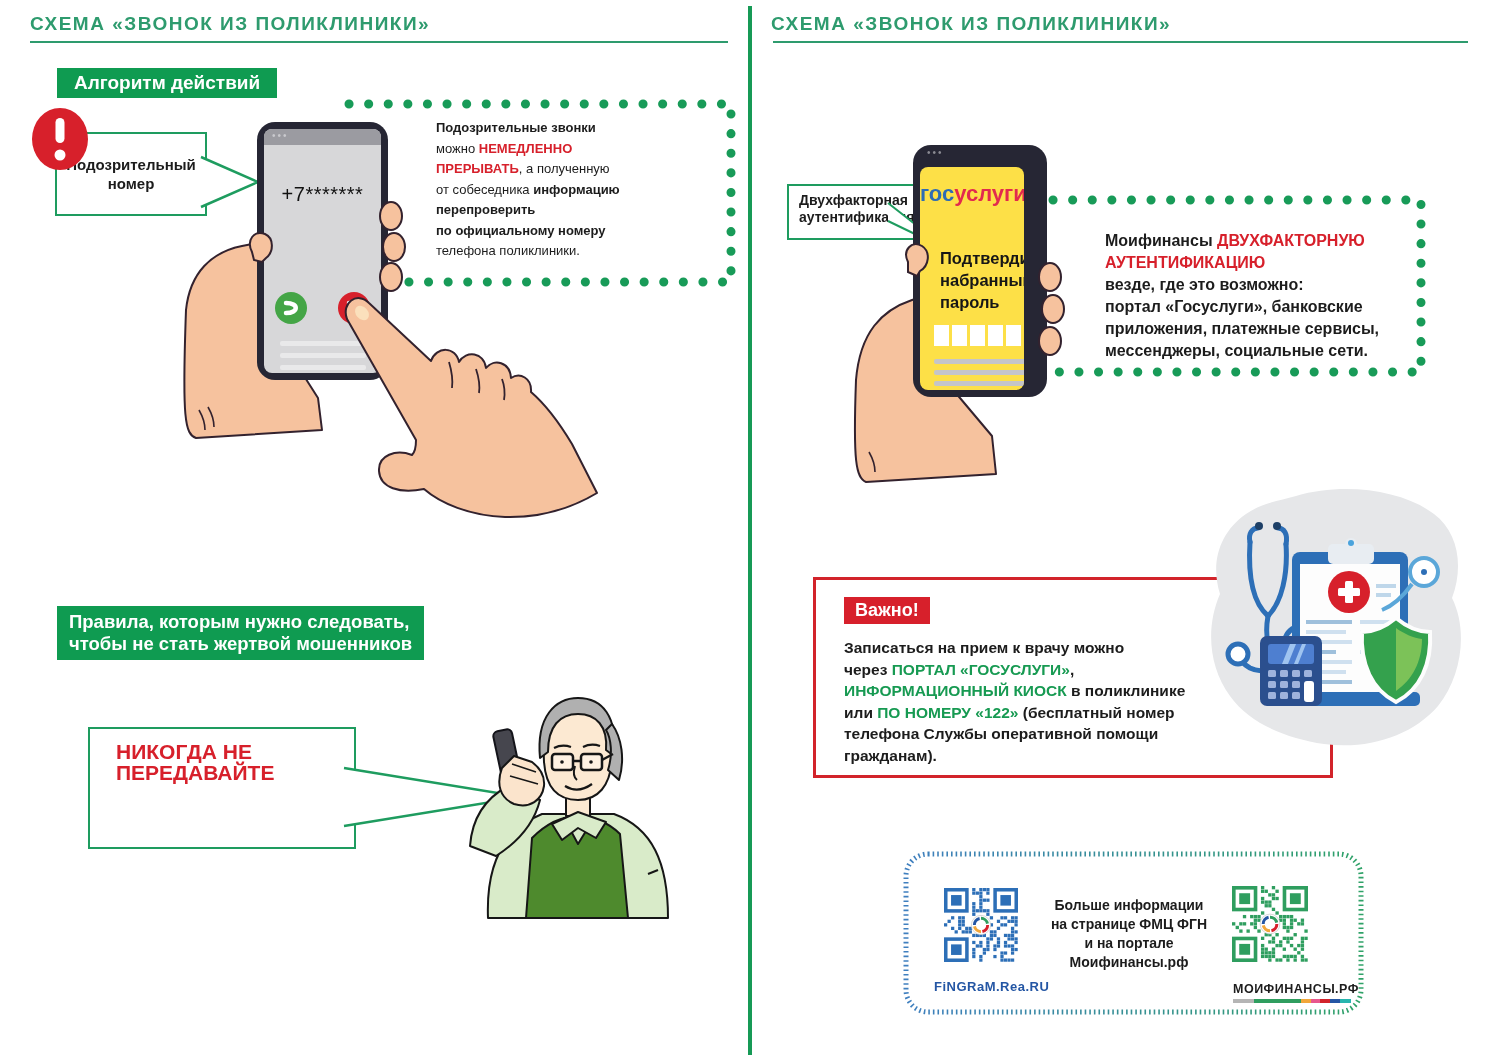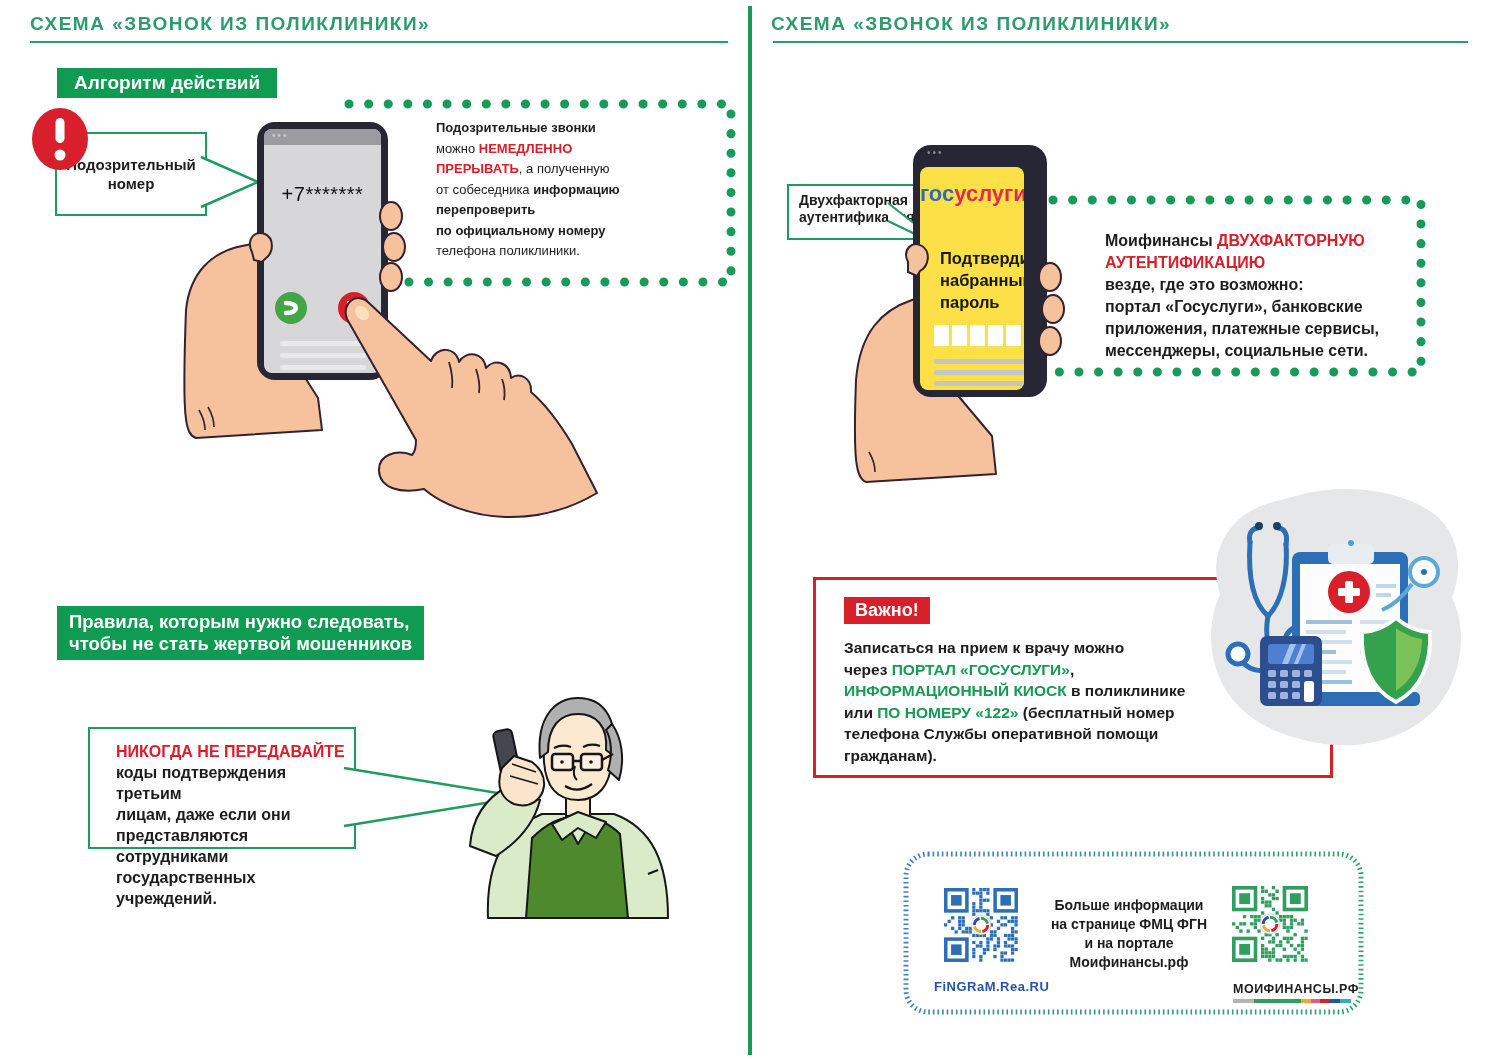--- a/index.html
+++ b/index.html
@@ -46,25 +46,22 @@
 <div class="abs" style="left:748px;top:6px;width:3.5px;height:1049px;background:#169A56;"></div>
 
 <div class="abs green-label" style="left:57px;top:68px;font-size:19px;">Алгоритм действий</div>
 
 <div class="abs bubble" style="left:55px;top:132px;width:148px;height:80px;display:flex;align-items:center;justify-content:center;text-align:center;font-weight:700;font-size:15px;line-height:19px;white-space:pre-line;">Подозрительный
 номер</div>
 
 <div class="abs green-label" style="left:57px;top:606px;font-size:18.5px;line-height:22px;padding:5px 12px;">Правила, которым нужно следовать,
 чтобы не стать жертвой мошенников</div>
 
-<div class="abs bubble richtext" style="left:88px;top:727px;width:232px;height:96px;padding:12px 6px 10px 26px;font-size:16px;line-height:21px;"><span class="sg-r">НИКОГДА НЕ ПЕРЕДАВАЙТЕ
-</span><span class="sg-b">коды подтверждения третьим
-лицам, даже если они
-представляются сотрудниками
-государственных учреждений.</span></div>
+<div class="abs bubble richtext" style="left:88px;top:727px;width:232px;height:96px;padding:12px 6px 10px 26px;font-size:21px;line-height:21px;"><span class="sg-r">НИКОГДА НЕ ПЕРЕДАВАЙТЕ
+</span></div>
 
 <div class="abs bubble richtext" style="left:787px;top:184px;width:104px;height:40px;padding:6px 16px 6px 10px;font-weight:700;font-size:14px;line-height:17px;">Двухфакторная
 аутентификация</div>
 
 <svg class="layer" viewBox="0 0 1500 1061">
 
   <g>
     <ellipse cx="60" cy="139" rx="28" ry="31" fill="#D7202B"></ellipse>
     <rect x="55.5" y="118" width="9" height="25" rx="4.5" fill="#fff"></rect>
     <circle cx="60" cy="155" r="5.5" fill="#fff"></circle>

